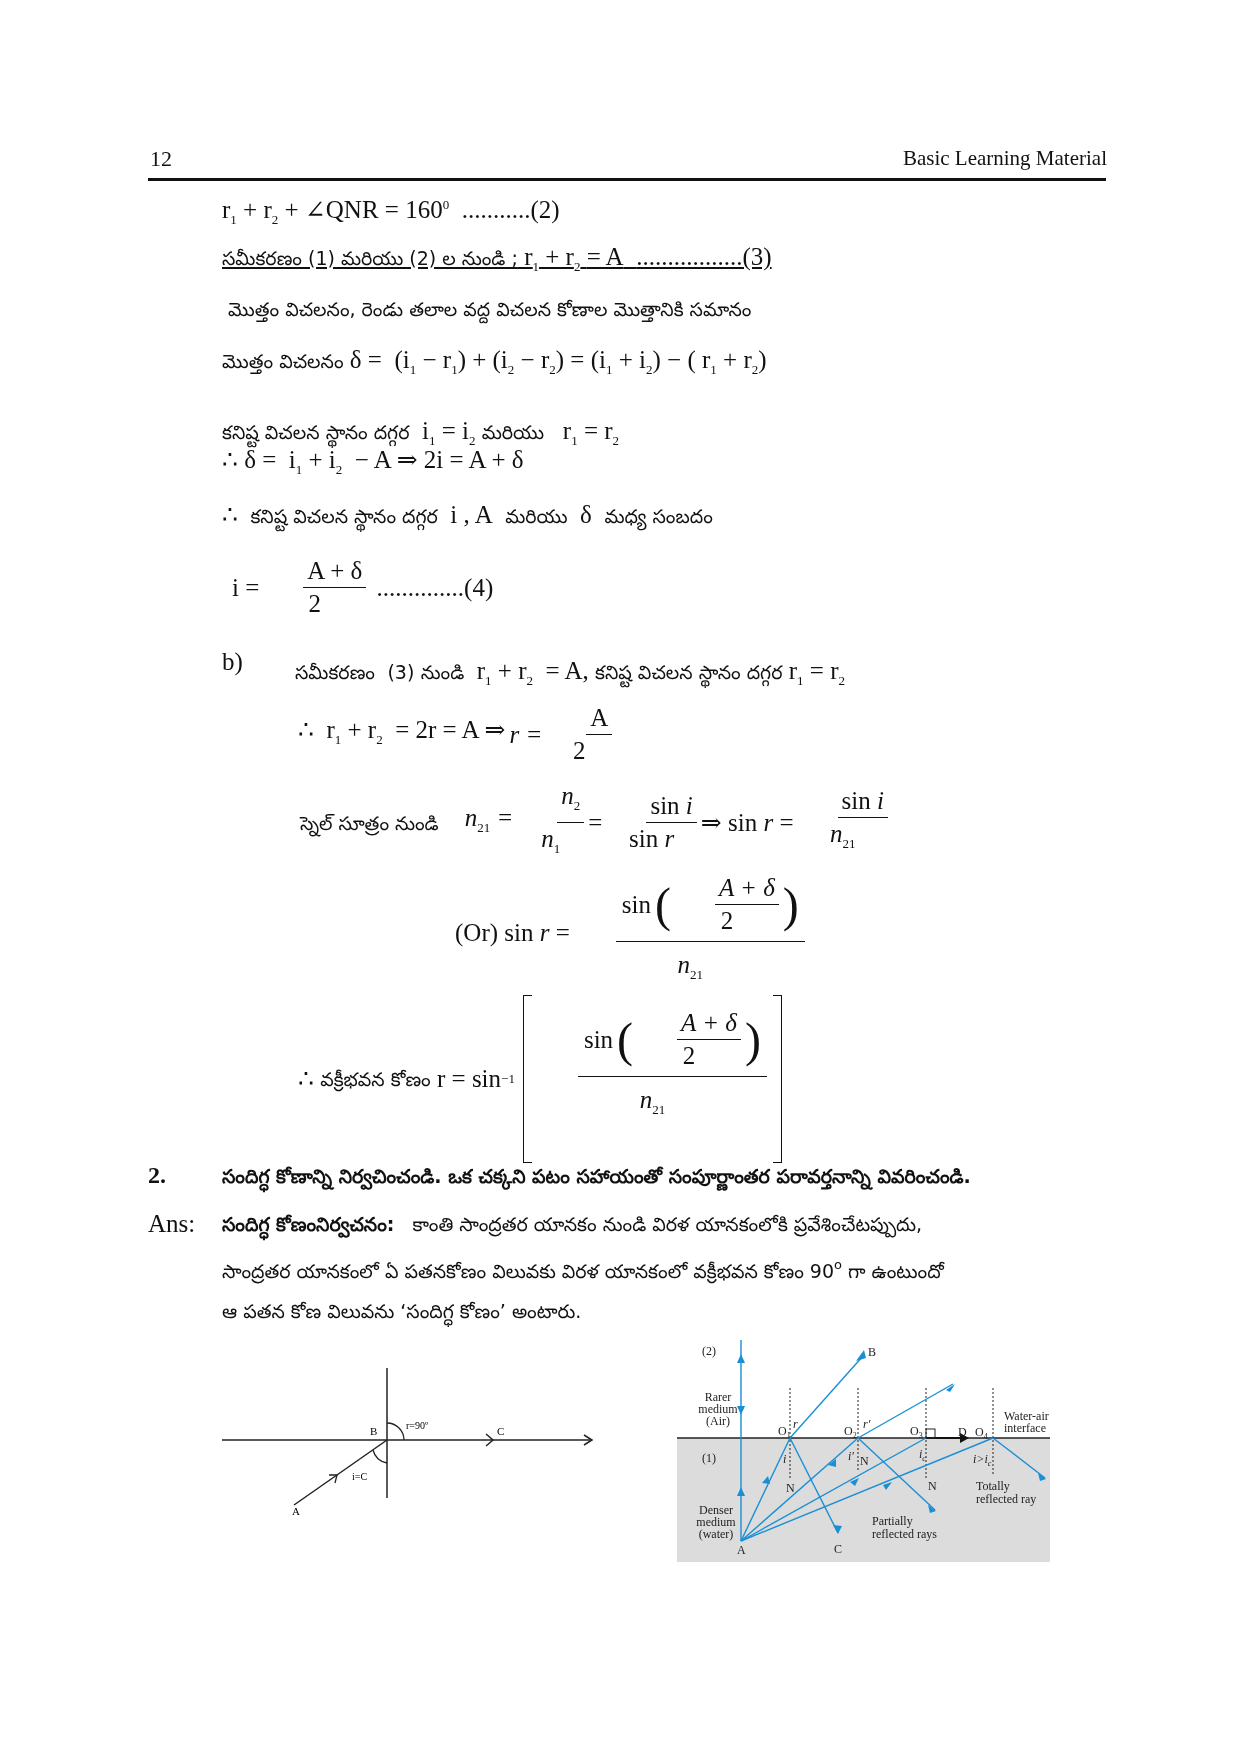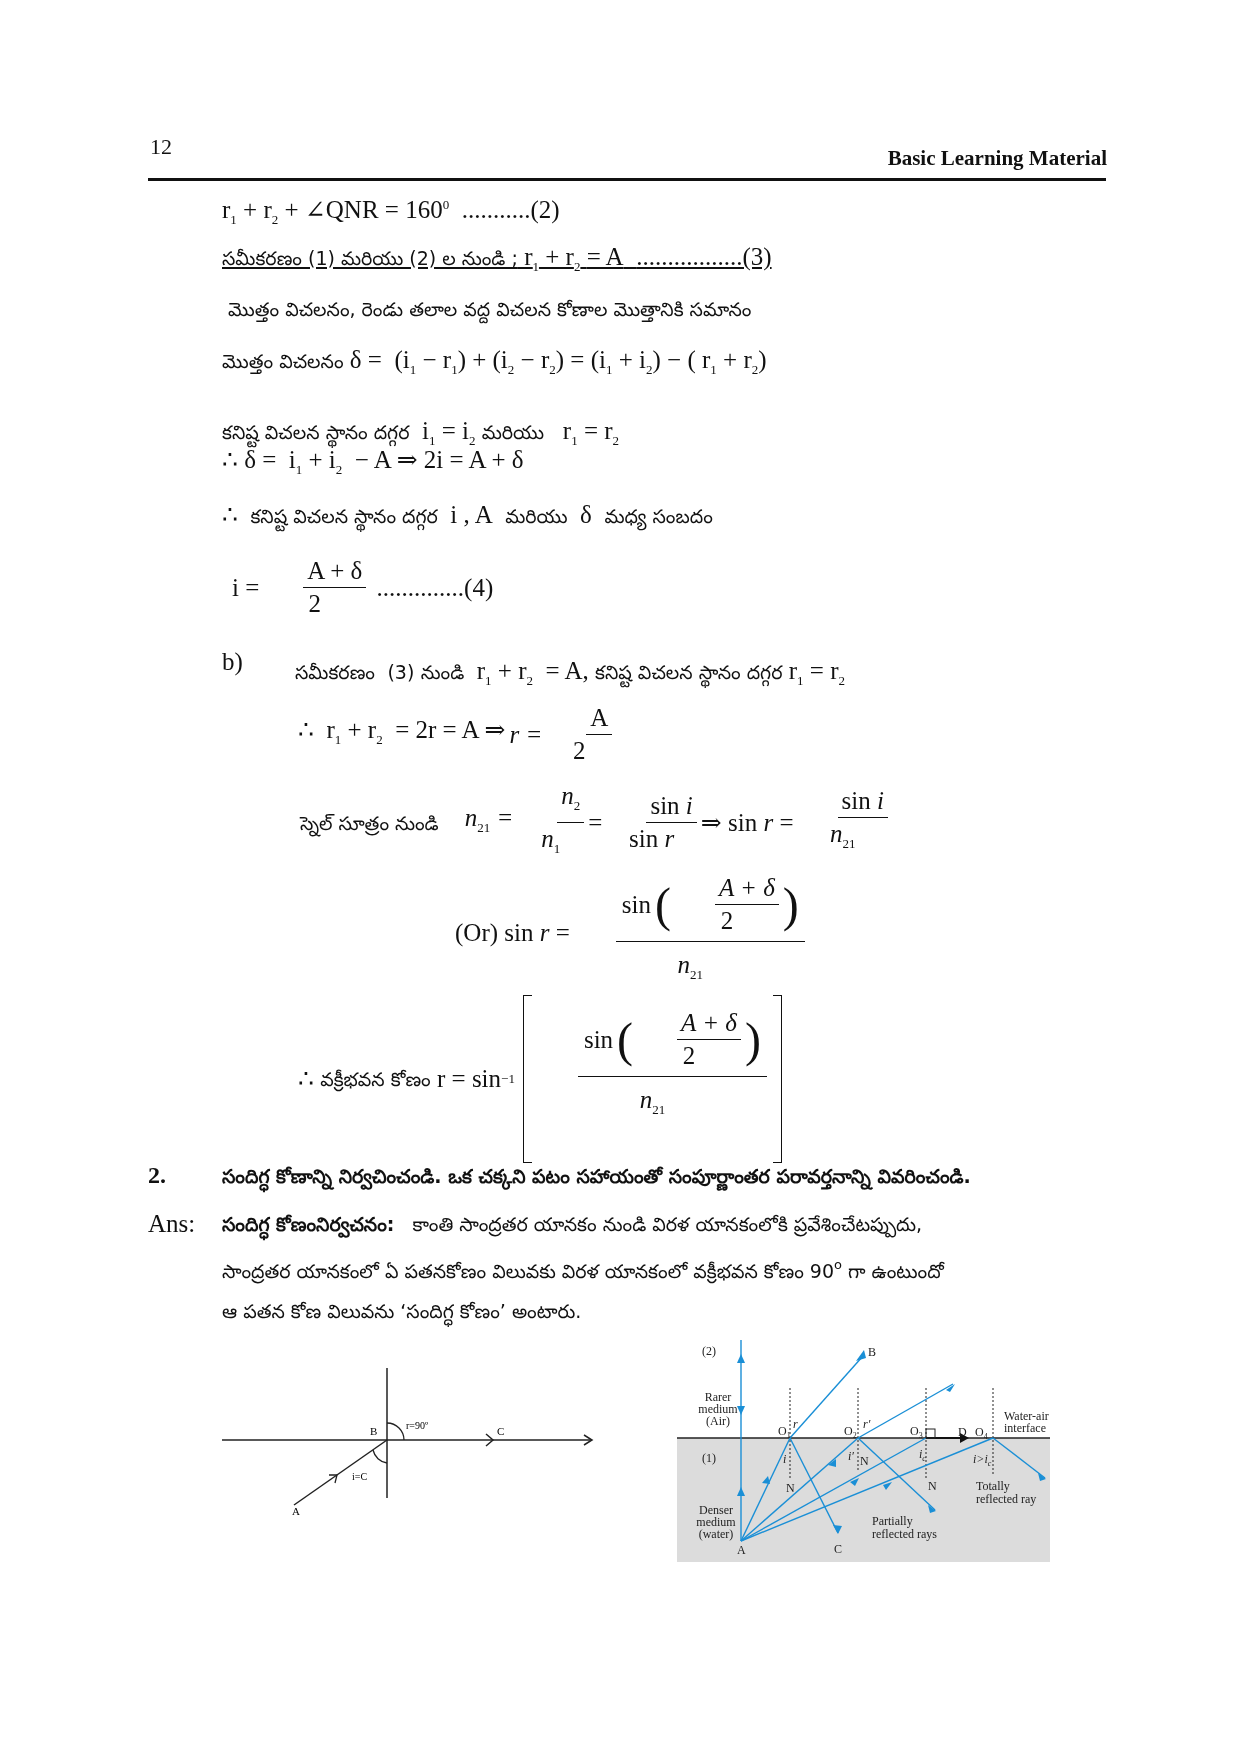--- a/index.html
+++ b/index.html
@@ -1,20 +1,20 @@
 <!DOCTYPE html>
 <html><head>
 <meta charset="utf-8">
 <style>
   html, body { margin:0; padding:0; background:#ffffff; }
   body { width:1241px; height:1754px; position:relative; overflow:hidden;
          font-family:"Liberation Serif", "DejaVu Serif", serif; color:#111; }
   .abs { position:absolute; white-space:nowrap; }
-  .hdr-num { left:150px; top:134px; font-size:22px; }
-  .hdr-title { right:134px; top:146px; font-size:21px; font-weight:bold; }
+  .hdr-num { left:150px; top:146px; font-size:22px; }
+  .hdr-title { right:134px; top:146px; font-size:21px; font-weight:normal; }
   .hdr-rule { left:148px; top:178px; width:958px; height:3px; background:#111; }
   .line { font-size:25px; line-height:30px; }
   .te { font-family:"DejaVu Sans", sans-serif; font-size:19px; }
   .tb { font-family:"DejaVu Sans", sans-serif; font-size:19px; font-weight:bold; }
   sub { font-size:13px; vertical-align:-6px; }
   sup { font-size:13px; vertical-align:9px; }
   .frac { display:inline-flex; flex-direction:column; align-items:center; vertical-align:middle; margin:0 4px; }
   .frac .num { border-bottom:1.5px solid #111; padding:0 4px; line-height:32px;margin-left:40px; }
   .frac .den { line-height:32px; padding:0 4px; }
   .it { font-style:italic; }

